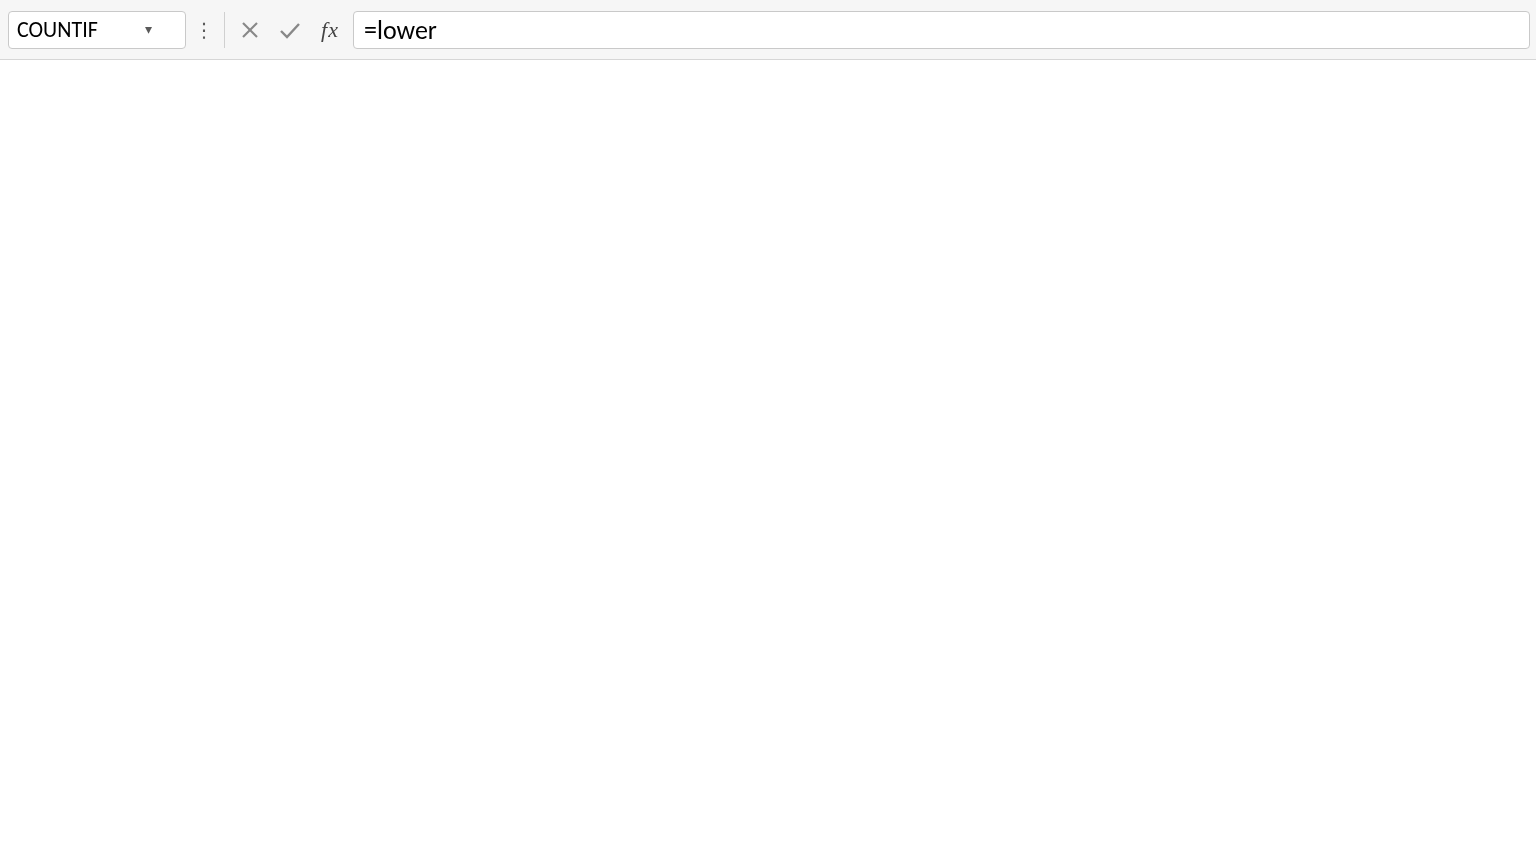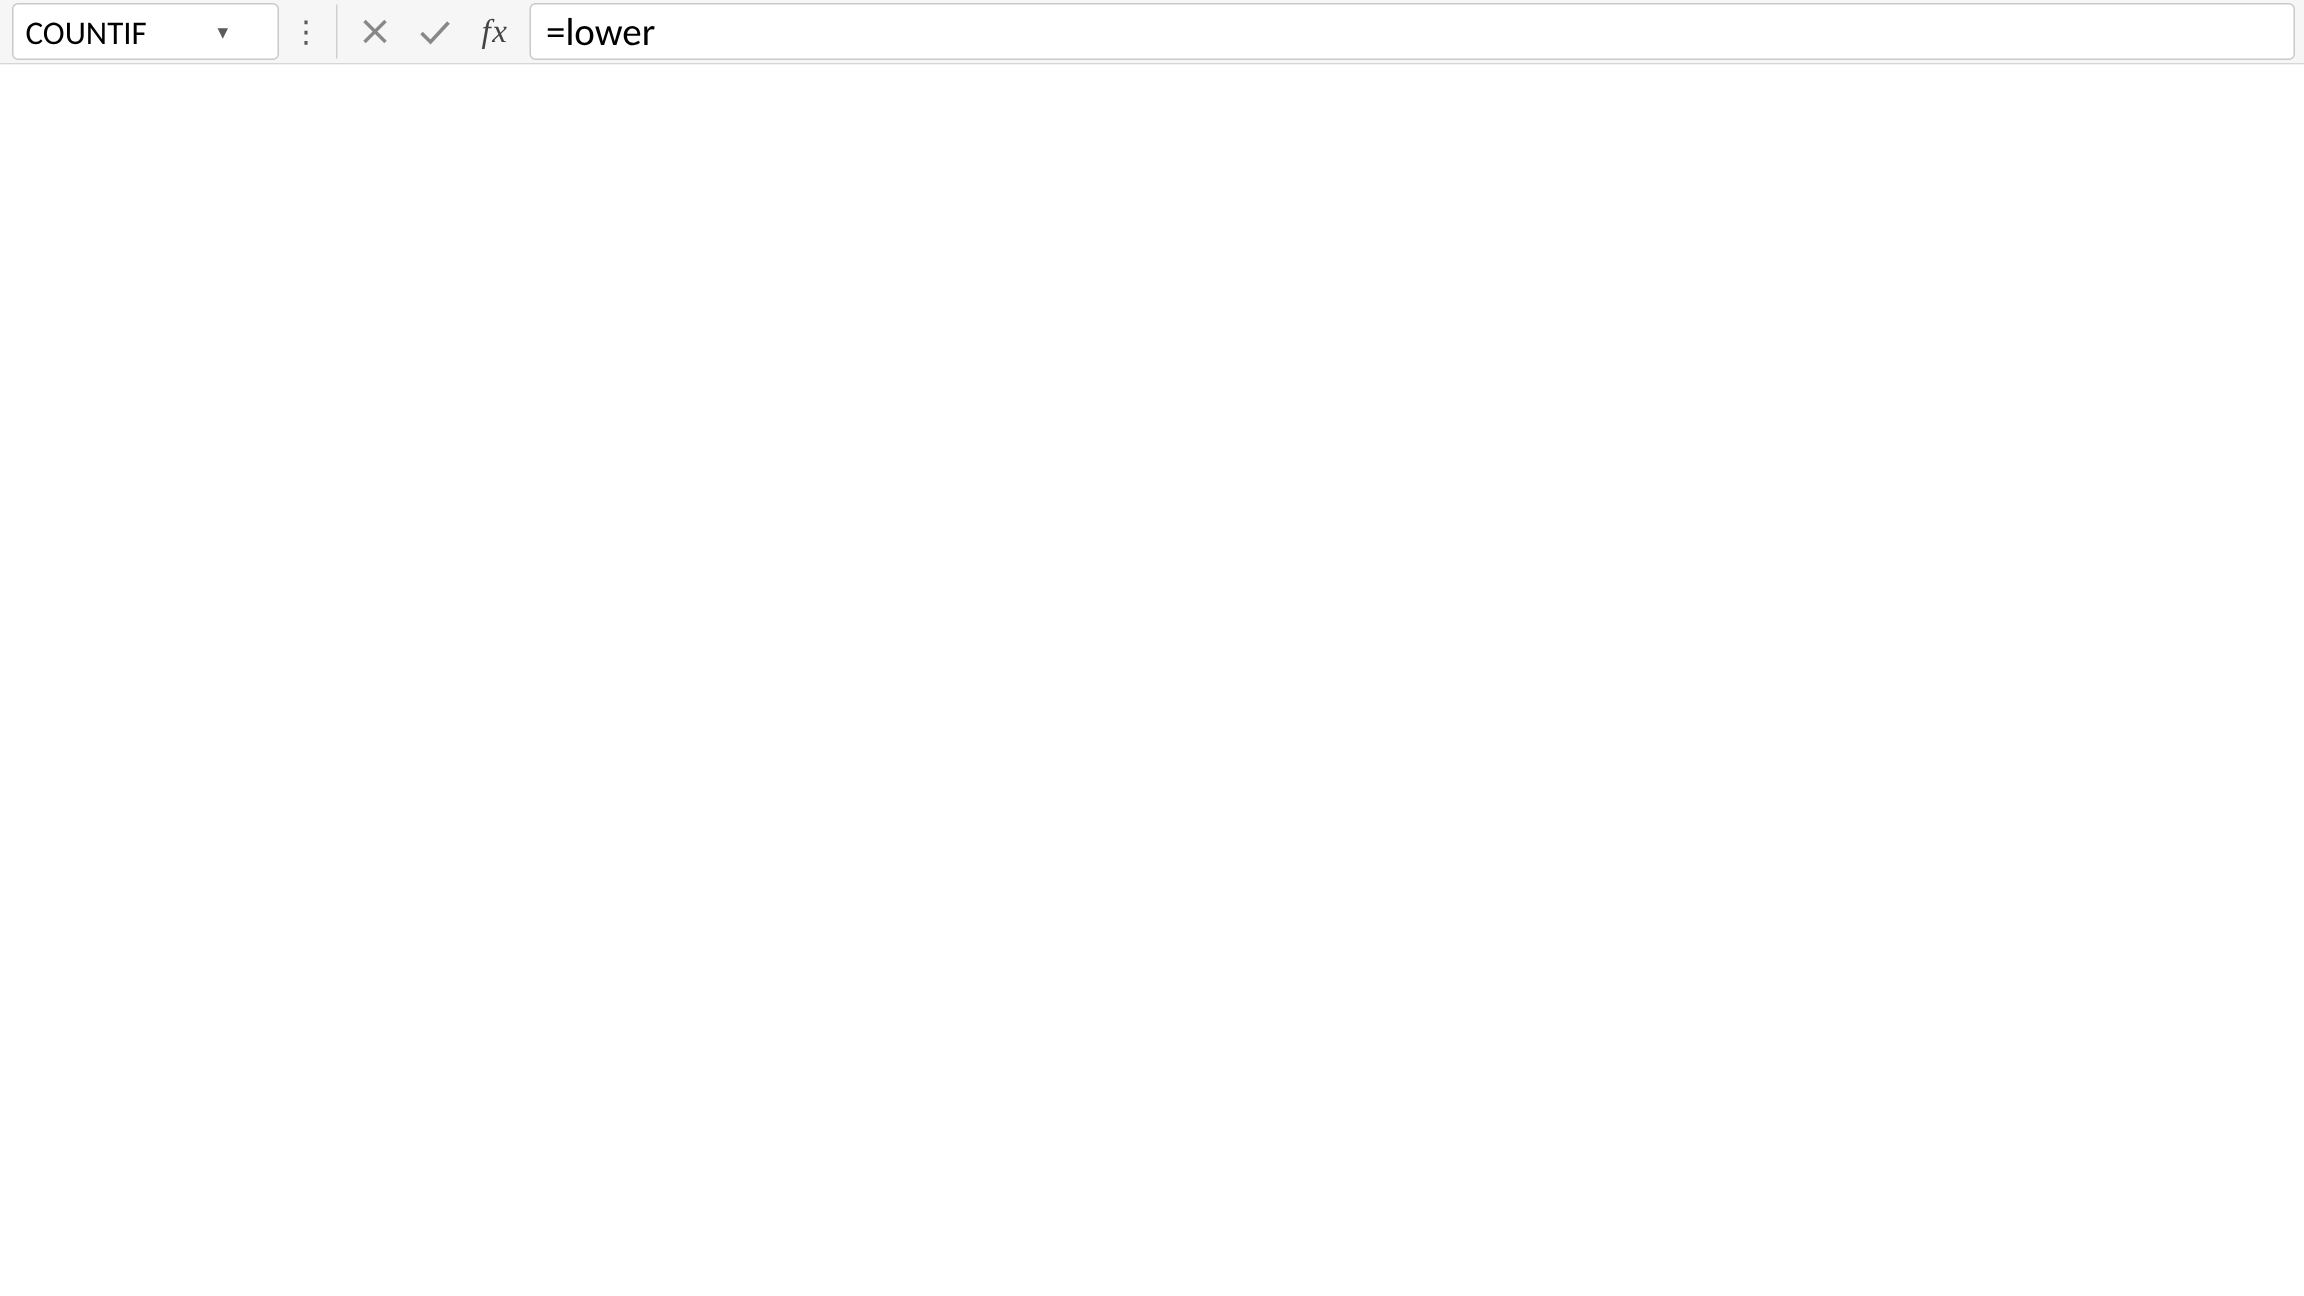--- a/index.html
+++ b/index.html
@@ -6,21 +6,21 @@
     body {
       font-family: "Segoe UI", Calibri, Arial, sans-serif;
       background: #ffffff;
       overflow: hidden;
     }
 
     
     .formula-bar {
       display: flex;
       align-items: center;
-      height: 43px;
+      height: 60px;
       background: #f6f6f6;
       border-bottom: 1px solid #d6d6d6;
       padding: 0 6px 0 8px;
       gap: 6px;
     }
     .name-box-wrap {
       display: flex;
       align-items: center;
       border: 1px solid #c9c9c9;
       background: #ffffff;

